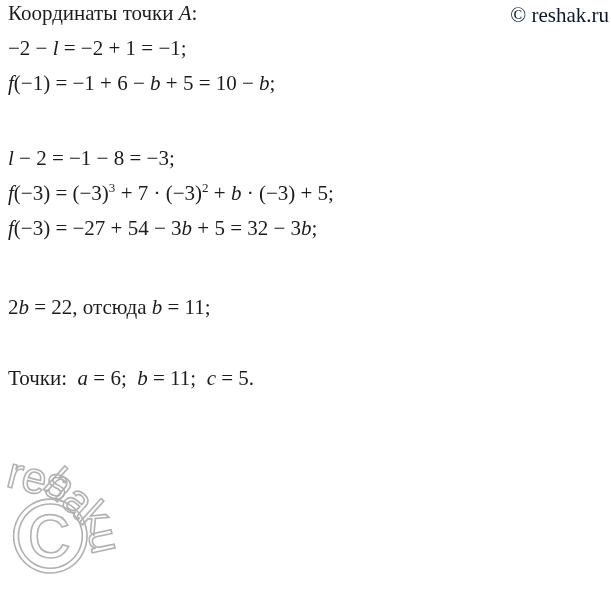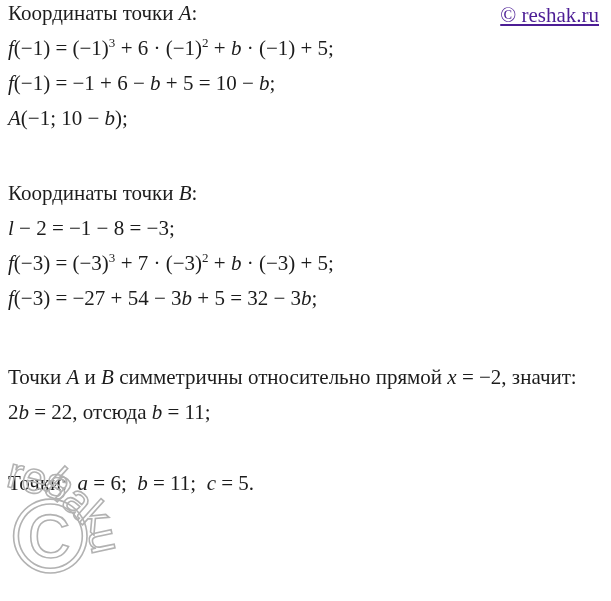--- a/index.html
+++ b/index.html
@@ -12,26 +12,25 @@
     background: #ffffff;
     overflow: hidden;
     position: relative;
     font-family: "Liberation Serif", "DejaVu Serif", serif;
     color: #1c1c1c;
   }
   
   .logo {
     position: absolute;
     top: 3px;
-    right: 12px;
+    right: 2px;
     font-size: 21px;
-    color: #4c1d95;
+    color: #0f172a;
     white-space: pre;
     z-index: 2;
-    text-decoration: underline;
   }
   
   .content {
     position: absolute;
     left: 8px;
     top: -4px;
     right: 0;
     font-size: 21px;
     z-index: 1;
   }
@@ -66,32 +65,29 @@
   .wm-copy { left: 12px;  top: 484px; font-size: 104px; -webkit-text-stroke: 1.4px #b8b8b8; }
 </style>
 </head>
 <body>
 
 <div class="logo">© reshak.ru</div>
 
 <div class="content">
   <section class="block block-a">
       <div class="line"><span>Координаты точки </span><span class="var">A</span><span>:</span></div>
-      <div class="line"><span class="var">f</span><span>(−1) = (−1)</span><sup>3</sup><span> + 6 · (−1)</span><sup>2</sup><span> + </span><span class="var">b</span><span> · (−1) + 5;</span></div>
+      <div class="line"><span>−2 − </span><span class="var">l</span><span> = −2 + 1 = −1;</span></div>
       <div class="line"><span class="var">f</span><span>(−1) = −1 + 6 − </span><span class="var">b</span><span> + 5 = 10 − </span><span class="var">b</span><span>;</span></div>
-      <div class="line"><span class="var">A</span><span>(−1; 10 − </span><span class="var">b</span><span>);</span></div>
     </section>
   <section class="block block-b">
-      <div class="line"><span>Координаты точки </span><span class="var">B</span><span>:</span></div>
       <div class="line"><span class="var">l</span><span> − 2 = −1 − 8 = −3;</span></div>
       <div class="line"><span class="var">f</span><span>(−3) = (−3)</span><sup>3</sup><span> + 7 · (−3)</span><sup>2</sup><span> + </span><span class="var">b</span><span> · (−3) + 5;</span></div>
       <div class="line"><span class="var">f</span><span>(−3) = −27 + 54 − 3</span><span class="var">b</span><span> + 5 = 32 − 3</span><span class="var">b</span><span>;</span></div>
     </section>
   <section class="block block-c">
-      <div class="line"><span>Точки </span><span class="var">A</span><span> и </span><span class="var">B</span><span> симметричны относительно прямой </span><span class="var">x</span><span> = −2, значит:</span></div>
       <div class="line"><span>2</span><span class="var">b</span><span> = 22, отсюда </span><span class="var">b</span><span> = 11;</span></div>
     </section>
   <section class="block block-answer">
       <div class="line"><span>Точки:  </span><span class="var">a</span><span> = 6;  </span><span class="var">b</span><span> = 11;  </span><span class="var">c</span><span> = 5.</span></div>
     </section>
 </div>
 
 <div class="wm">
   <span class="wm-seg1">res</span>
   <span class="wm-seg2">hak</span>

